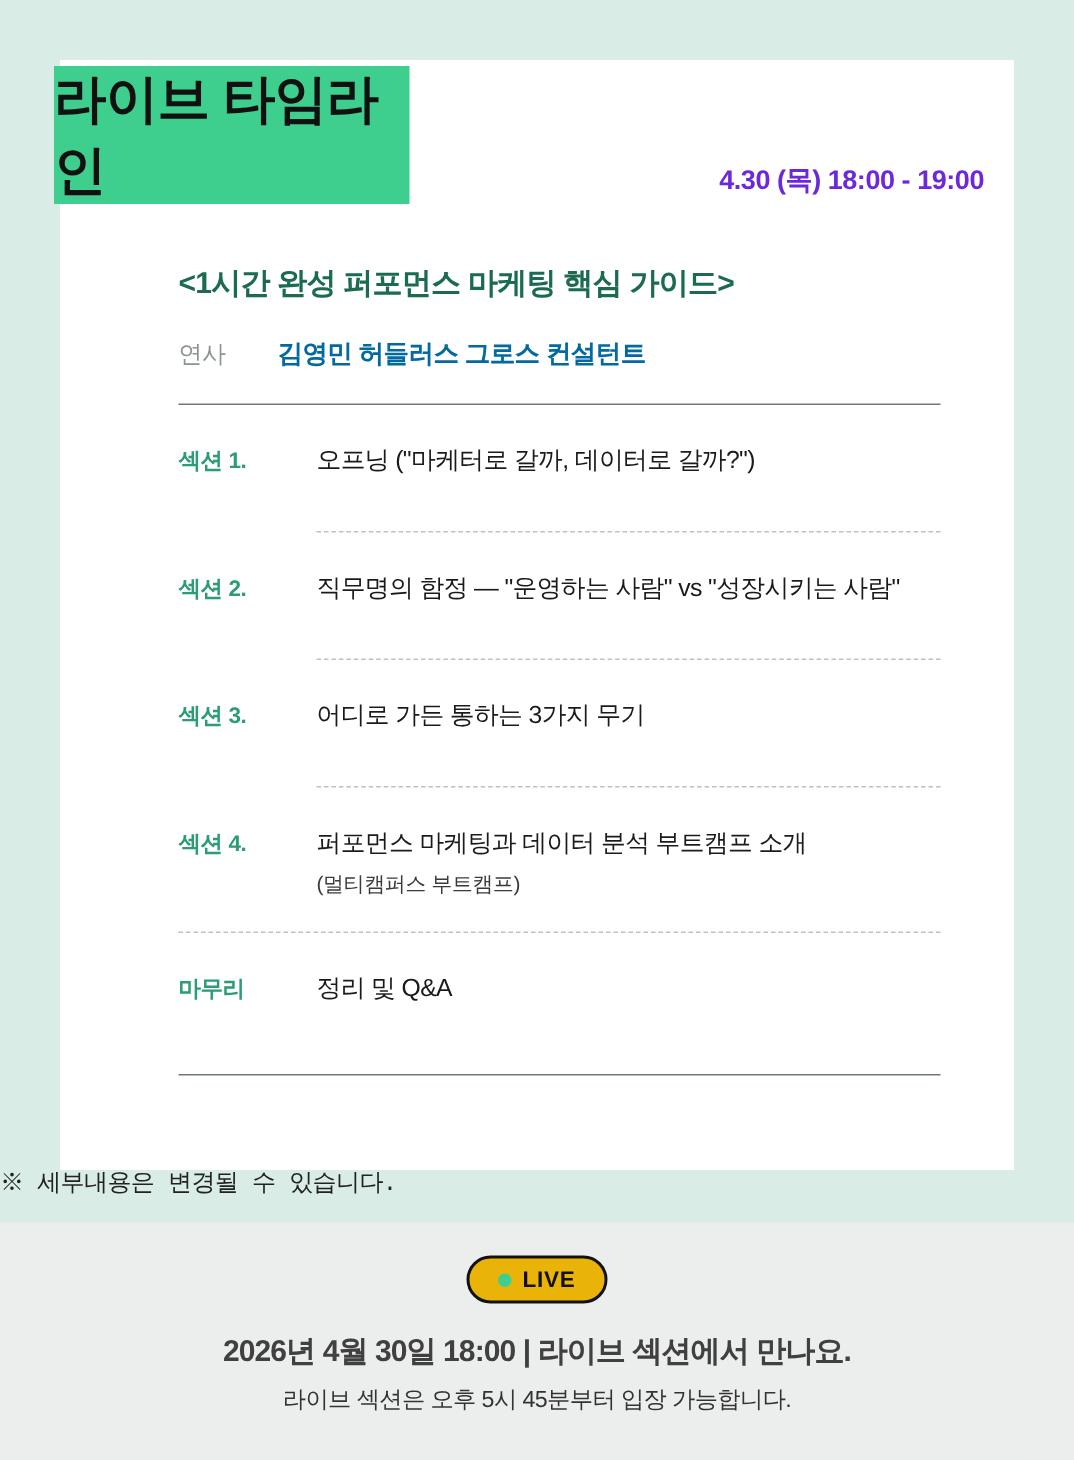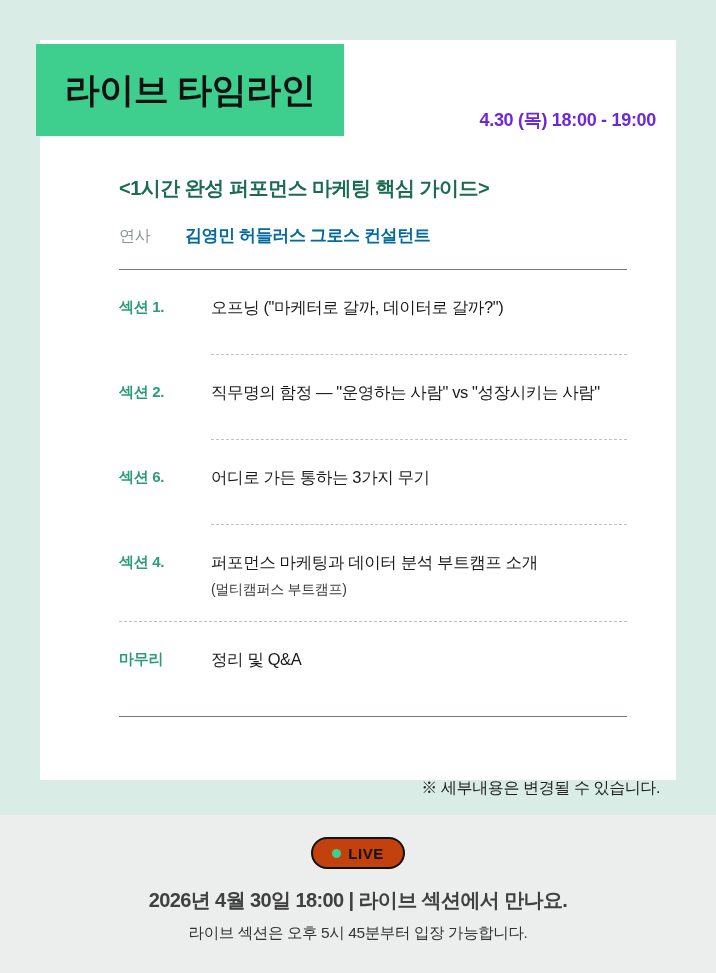--- a/index.html
+++ b/index.html
@@ -40,21 +40,21 @@
     width: 636px;
     height: 740px;
     background: #ffffff;
   }
 
   
   .title-tab {
     position: absolute;
     left: 36px;
     top: 44px;
-    width: 308px;
+    width: 237px;
     height: 92px;
     background: #3ecf8e;
     display: flex;
     align-items: center;
     justify-content: center;
   }
   .title-tab span {
     font-size: 35px;
     font-weight: bold;
     color: #111111;
@@ -161,24 +161,25 @@
     border: none;
     border-top: 1px solid #6f7a76;
     margin: 32px 0 0 0;
   }
 
   .note {
     position: absolute;
     left: 0;
     top: 778px;
     width: 660px;
-    text-align: right;
+    text-align: left;
     font-size: 16px;
     color: #222222;
     letter-spacing: -0.4px;
+    font-family: Liberation Mono, monospace;
   }
 
   
   .footer {
     position: absolute;
     left: 0;
     top: 815px;
     width: 716px;
     height: 158px;
     background: #eceeed;
@@ -188,21 +189,21 @@
   .live-pill {
     margin: 22px auto 0 auto;
     width: 94px;
     height: 32px;
     border: 2px solid #111111;
     border-radius: 16px;
     display: flex;
     align-items: center;
     justify-content: center;
     gap: 7px;
-    background: #c2410c;
+    background: #eab308;
     box-sizing: border-box;
     text-align: center;
   }
   .live-dot {
     width: 9px;
     height: 9px;
     border-radius: 50%;
     background: #3ecf8e;
     display: block;
   }
@@ -265,21 +266,21 @@
 
       <div class="agenda-row">
         <div class="sec-label">섹션 2.</div>
         <div class="sec-body">
           <div class="sec-text">직무명의 함정 — "운영하는 사람" vs "성장시키는 사람"</div>
         </div>
       </div>
       <hr class="dot-rule">
 
       <div class="agenda-row">
-        <div class="sec-label">섹션 6.</div>
+        <div class="sec-label">섹션 3.</div>
         <div class="sec-body">
           <div class="sec-text">어디로 가든 통하는 3가지 무기</div>
         </div>
       </div>
       <hr class="dot-rule">
 
       <div class="agenda-row">
         <div class="sec-label">섹션 4.</div>
         <div class="sec-body">
           <div class="sec-text">퍼포먼스 마케팅과 데이터 분석 부트캠프 소개</div>

